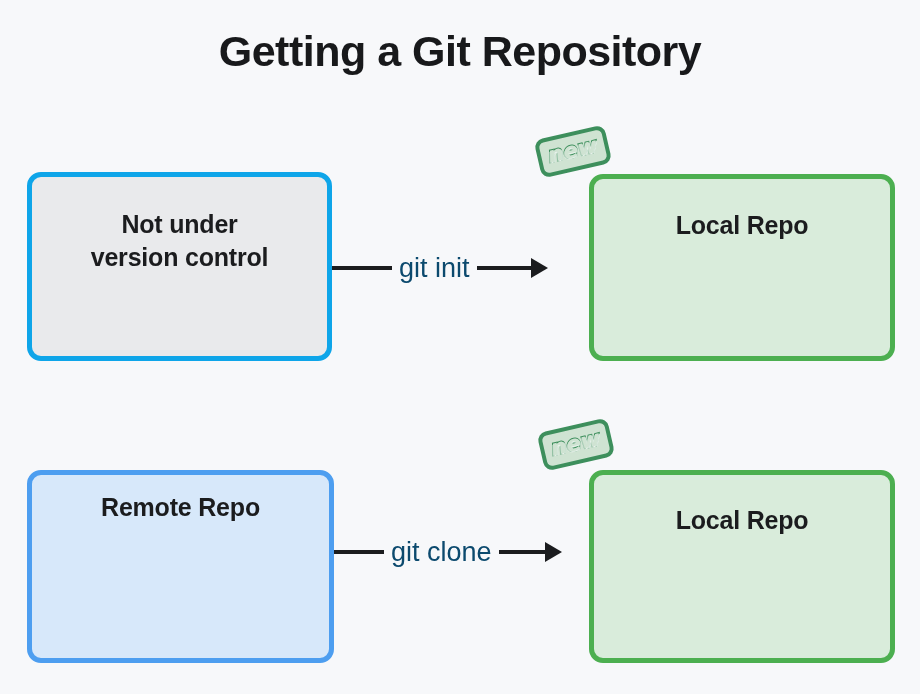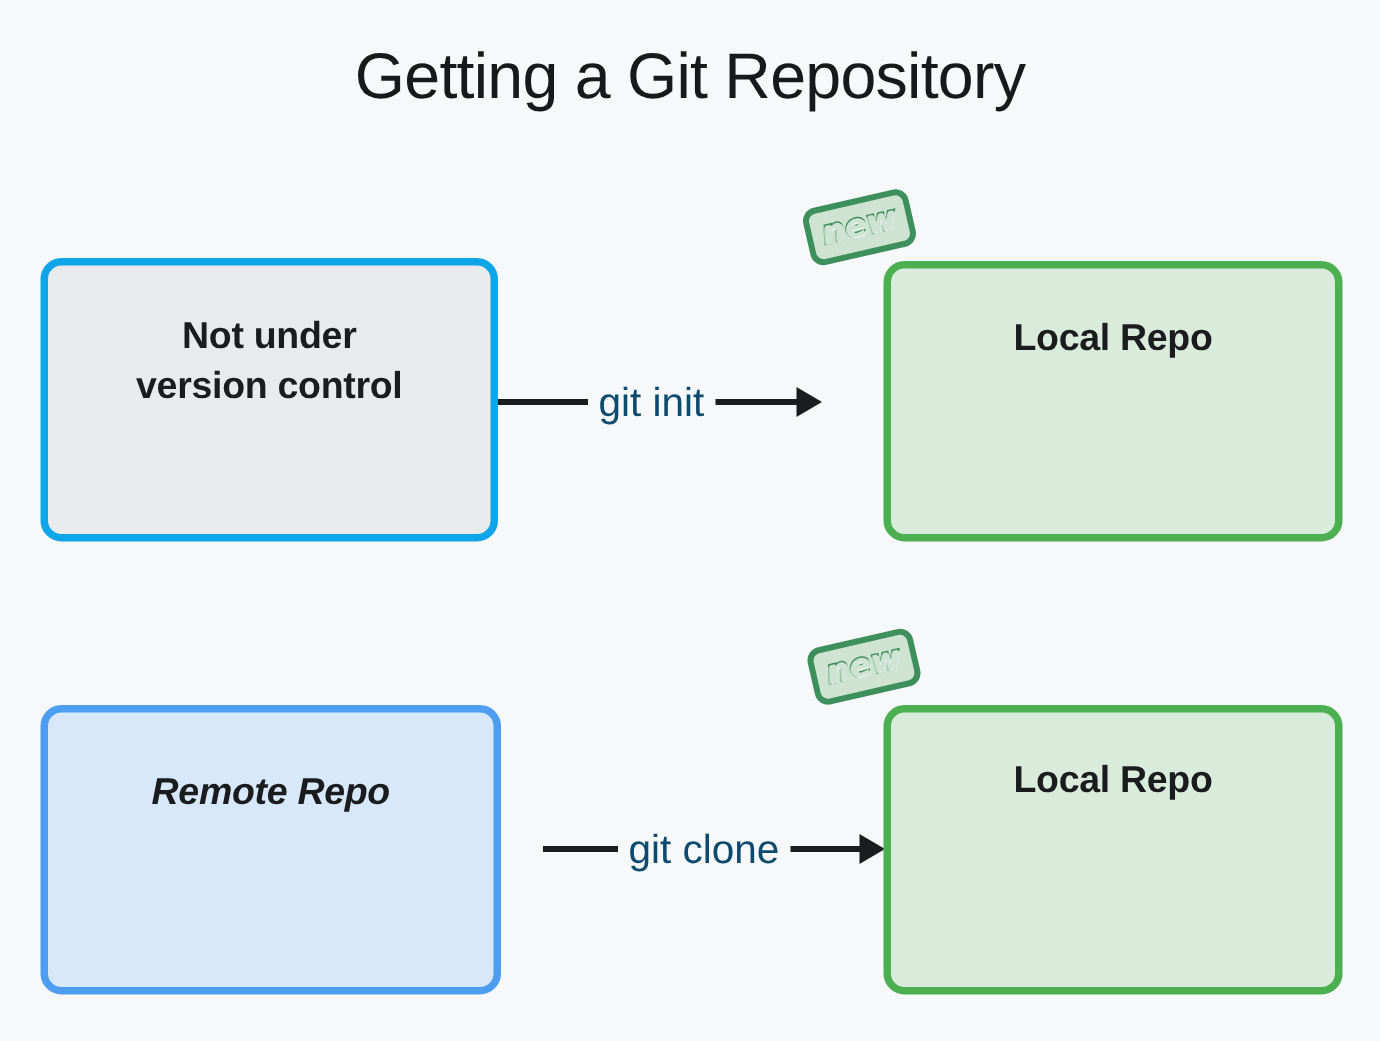--- a/index.html
+++ b/index.html
@@ -21,21 +21,21 @@
   }
 
   
   .page-title {
     position: absolute;
     left: 0;
     top: 30px;
     width: 920px;
     text-align: center;
     font-size: 43px;
-    font-weight: normal;
+    font-weight: bold;
     color: #18191b;
     letter-spacing: -0.5px;
     line-height: 1.0;
   }
 
   
   .node-box {
     position: absolute;
     box-sizing: border-box;
     border-radius: 14px;
@@ -74,21 +74,21 @@
   .box-green-1 .node-label { padding-top: 30px; }
 
   .box-blue {
     left: 27px;
     top: 470px;
     width: 307px;
     height: 193px;
     background: #d7e8fa;
     border: 5px solid #4d9ef0;
   }
-  .box-blue .node-label { padding-top: 37px; font-style: italic; }
+  .box-blue .node-label { padding-top: 16px; }
 
   .box-green-2 {
     left: 589px;
     top: 470px;
     width: 306px;
     height: 193px;
     background: #d9ecdb;
     border: 5px solid #4caf50;
   }
   .box-green-2 .node-label { padding-top: 29px; }
@@ -124,21 +124,21 @@
     border-top: 10px solid transparent;
     border-bottom: 10px solid transparent;
     border-left: 17px solid #1b1c1e;
     margin-left: -1px;
   }
 
   .arrow-1 { left: 332px; top: 248px; width: 258px; }
   .arrow-1 .arrow-line.seg-a { width: 60px; }
   .arrow-1 .arrow-line.seg-b { width: 55px; }
 
-  .arrow-2 { left: 334px; top: 546px; width: 256px; margin-left: 28px; }
+  .arrow-2 { left: 334px; top: 532px; width: 256px; }
   .arrow-2 .arrow-line.seg-a { width: 50px; }
   .arrow-2 .arrow-line.seg-b { width: 47px; }
 
   
   .new-badge {
     position: absolute;
     width: 72px;
     height: 39px;
     box-sizing: border-box;
     background: #cfe3d2;

